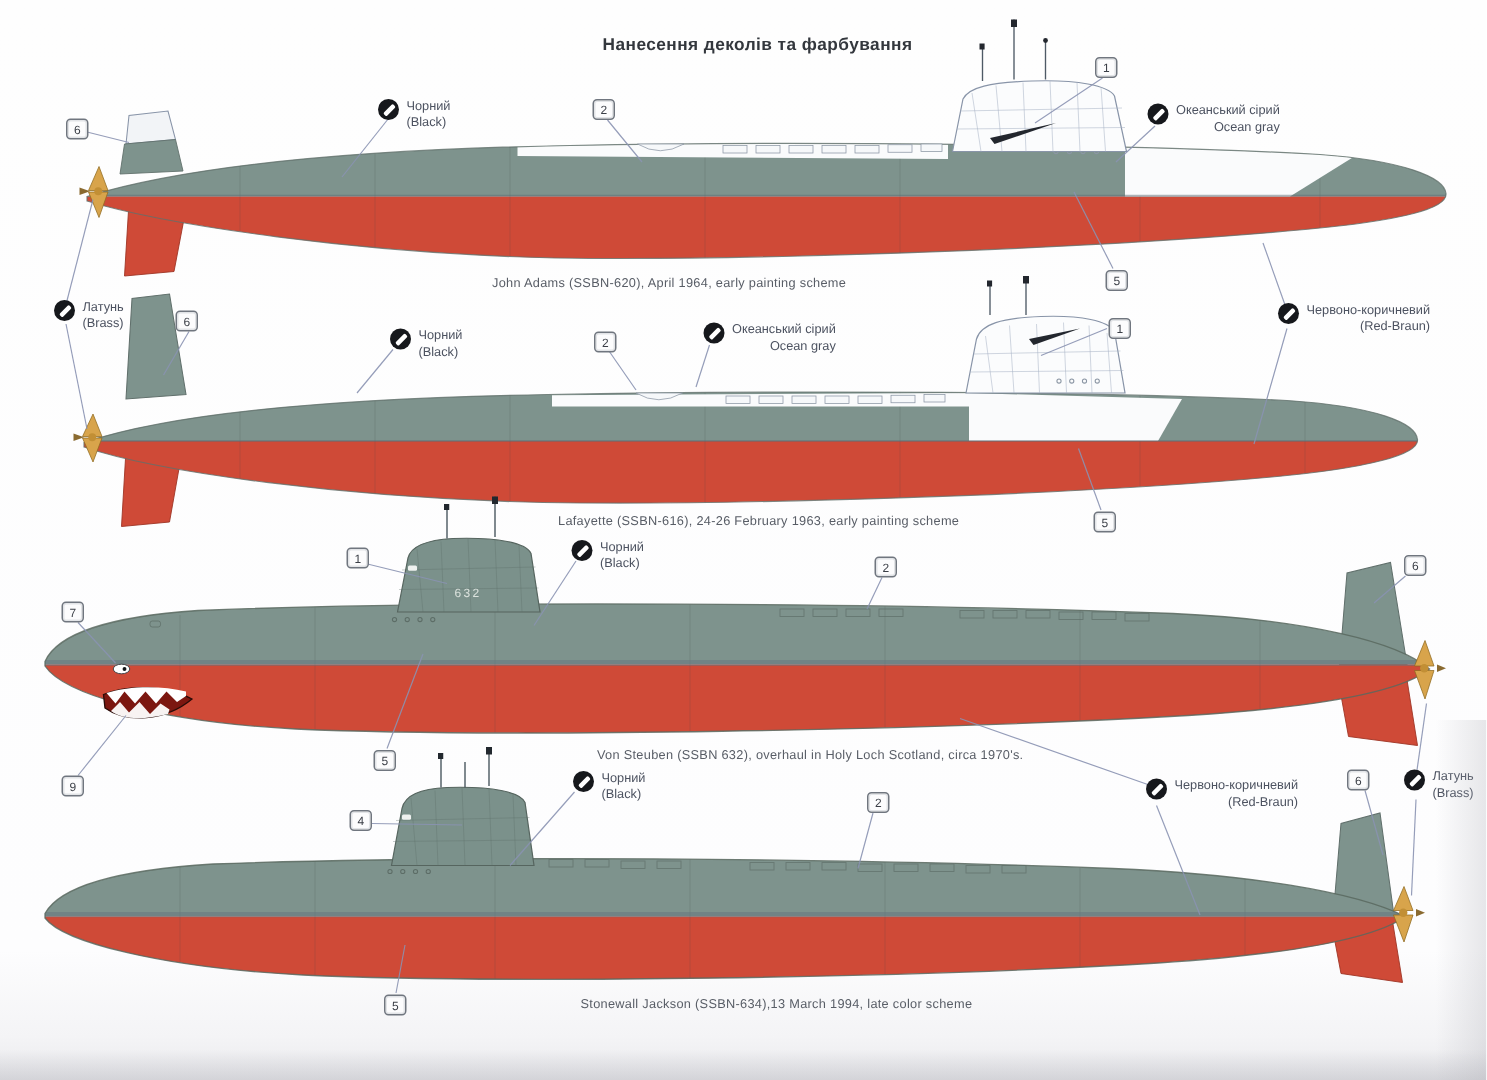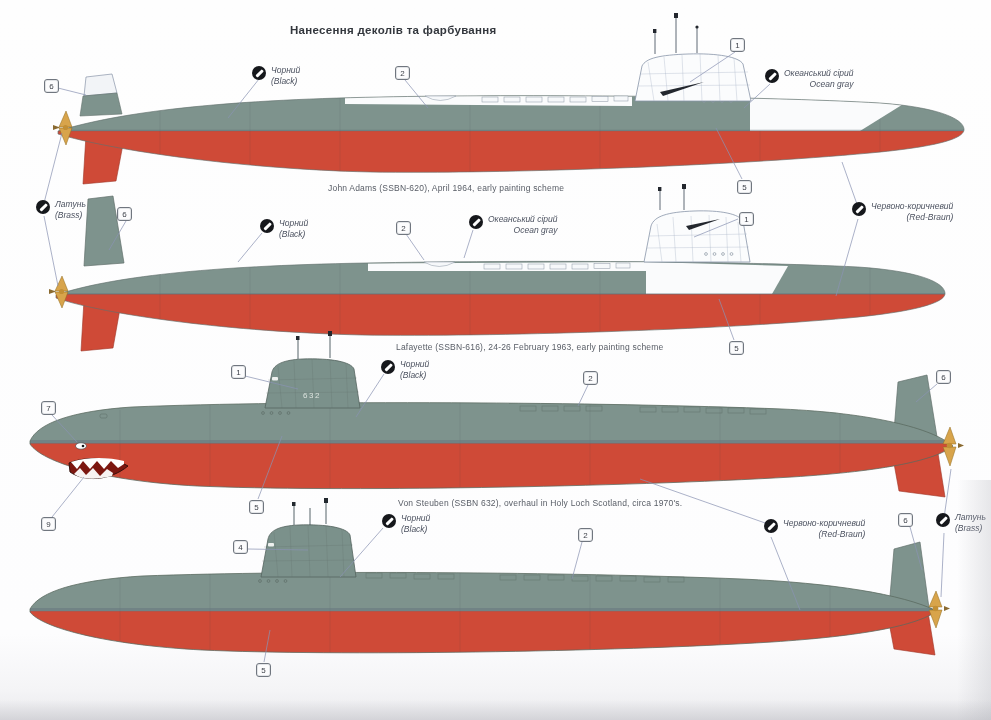--- a/index.html
+++ b/index.html
@@ -3,29 +3,29 @@
 <meta charset="utf-8">
 <style>
   html,body{margin:0;padding:0;background:#ffffff;}
   .page{
     position:relative;width:991px;height:720px;overflow:hidden;
     background:linear-gradient(180deg,#fefefe 0%,#fdfdfe 88%,#f4f4f6 96%,#e9e9ec 100%);
     font-family:"Liberation Sans", sans-serif;
   }
   .art{position:absolute;left:0;top:0;}
   .title{
-    position:absolute;left:290px;top:22px;width:430px;text-align:left;
+    position:absolute;left:290px;top:22px;width:430px;text-align:center;
     color:#33373d;font-weight:bold;font-size:11.5px;line-height:1.4;letter-spacing:.3px;
   }
   .caption{
     position:absolute;text-align:left;font-size:8.5px;color:#585d66;letter-spacing:.2px;white-space:nowrap;
   }
   .paint-label{
     position:absolute;display:flex;gap:5px;align-items:flex-start;
-    font-size:8.5px;color:#4c5260;line-height:1.25;white-space:nowrap;font-style:italic;
+    font-size:8.5px;color:#4c5260;line-height:1.25;white-space:nowrap;
   }
   .paint-label .txt{display:block;}
   .paint-label .txt.center{text-align:right;}
   .brush-icon{
     position:relative;flex:0 0 auto;width:14px;height:14px;border-radius:50%;background:#16181c;margin-top:1px;
   }
   .brush-icon::after{
     content:"";position:absolute;left:2.5px;top:5.5px;width:9px;height:2.6px;background:#fff;
     transform:rotate(-45deg);border-radius:1px;
   }
@@ -371,18 +371,19 @@
   <div class="co" style="left:936px;top:370px">6</div>
   <div class="co" style="left:41px;top:401px">7</div>
   <div class="co" style="left:249px;top:500px">5</div>
   <div class="co" style="left:41px;top:517px">9</div>
   <div class="co" style="left:233px;top:540px">4</div>
   <div class="co" style="left:578px;top:528px">2</div>
   <div class="co" style="left:898px;top:513px">6</div>
   <div class="co" style="left:256px;top:663px">5</div>
 
   <div class="caption" style="left:328px;top:183px;width:360px">John Adams (SSBN-620), April 1964, early painting scheme</div>
-  <div class="caption" style="left:396px;top:342px;width:360px">Lafayette (SSBN-616), 24-26 February 1963, early painting scheme</div>
+  <div class="caption" style="left:372px;top:342px;width:360px">Lafayette (SSBN-616), 24-26 February 1963, early painting scheme</div>
   <div class="caption" style="left:398px;top:498px;width:380px">Von Steuben (SSBN 632), overhaul in Holy Loch Scotland, circa 1970's.</div>
+  <div class="caption" style="left:387px;top:664px;width:380px">Stonewall Jackson (SSBN-634),13 March 1994, late color scheme</div>
 
   <div class="scan-right"></div>
   <div class="scan-bottom"></div>
 </div>
 
 </body></html>

